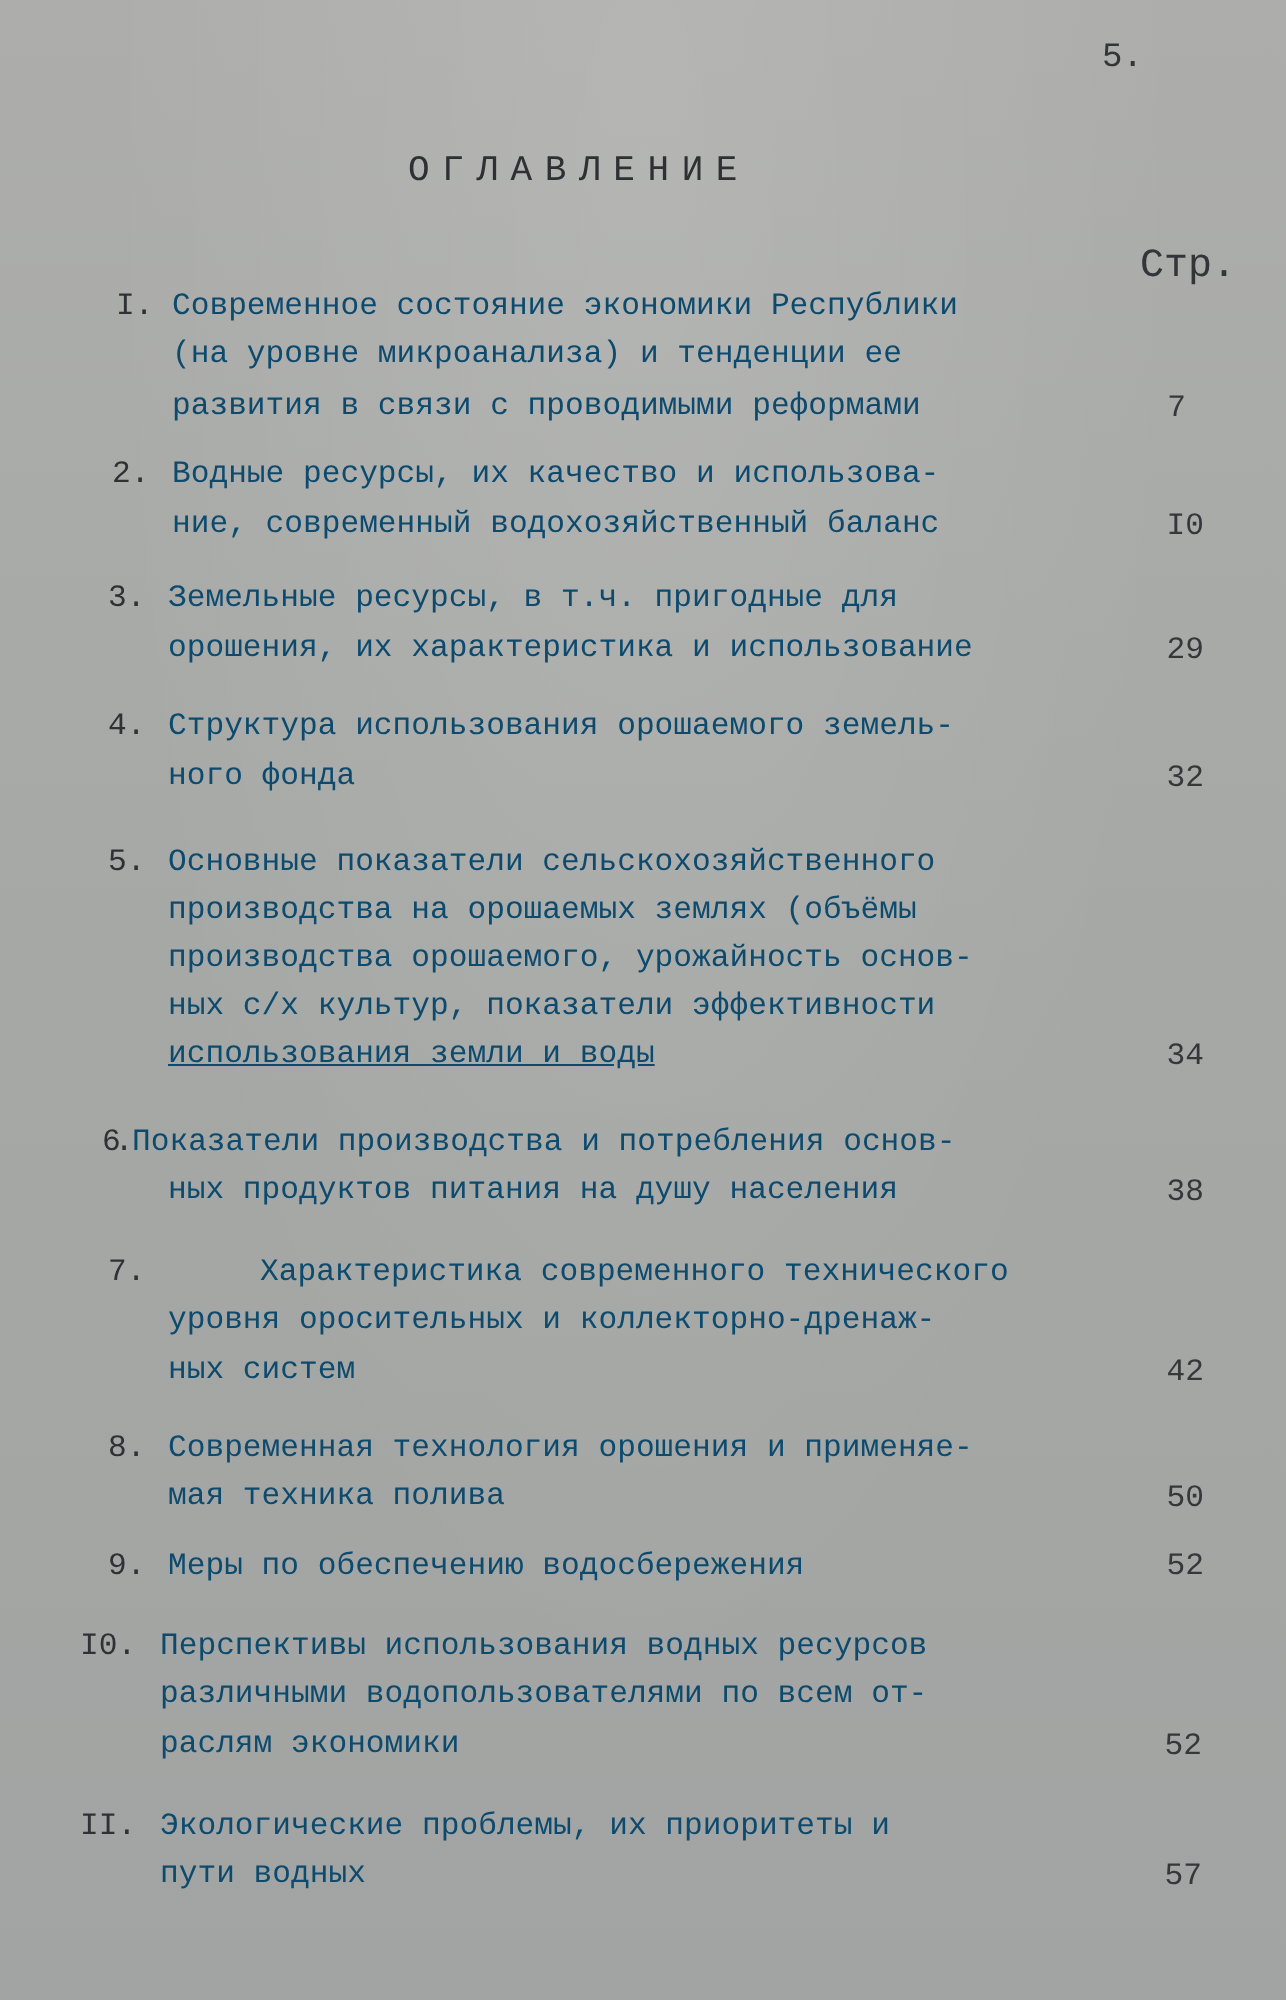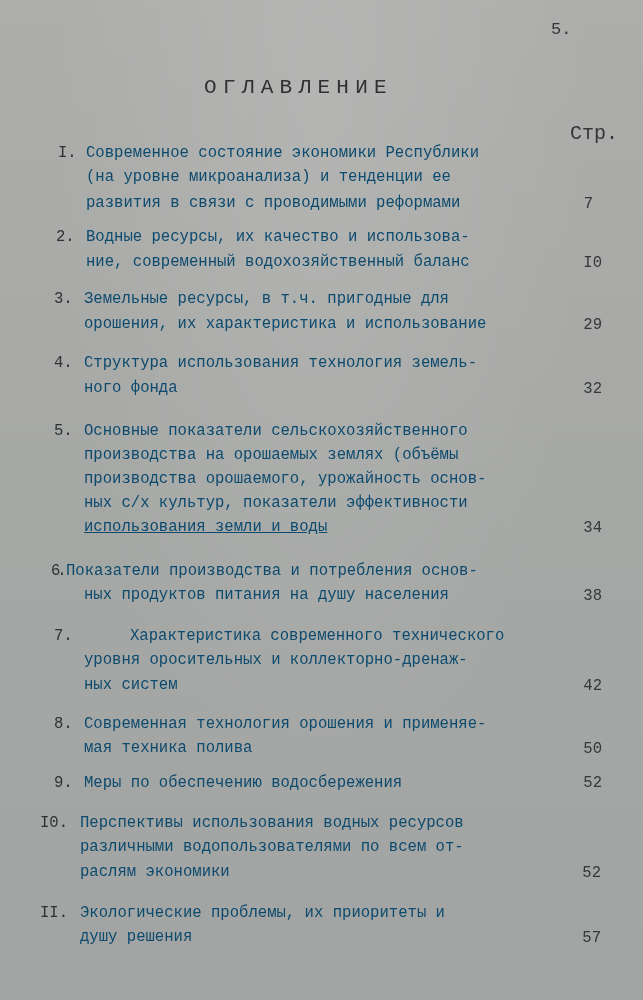--- a/index.html
+++ b/index.html
@@ -22,21 +22,21 @@
       position: absolute;
       top: 20px;
       left: 551px;
       font-size: 17px;
       color: #333538;
     }
     .doc-title {
       position: absolute;
       top: 76px;
       left: 204px;
-      font-size: 21px;
+      font-size: 18px;
       letter-spacing: 6.3px;
       color: #2e3033;
     }
     .page-col-header {
       position: absolute;
       top: 122px;
       left: 570px;
       font-size: 20px;
       color: #333538;
     }
@@ -102,21 +102,21 @@
 
     <div class="toc-entry" style="top:146px;">
       <span class="toc-num" style="left:54px;top:0;">3.</span>
       <span class="toc-line" style="left:84px;top:-3px;">Земельные ресурсы, в т.ч. пригодные для</span>
       <span class="toc-line" style="left:84px;top:22px;">орошения, их характеристика и использование</span>
       <span class="toc-page" style="top:26px;left:556px;">29</span>
     </div>
 
     <div class="toc-entry" style="top:210px;">
       <span class="toc-num" style="left:54px;top:0;">4.</span>
-      <span class="toc-line" style="left:84px;top:-3px;">Структура использования технология земель-</span>
+      <span class="toc-line" style="left:84px;top:-3px;">Структура использования орошаемого земель-</span>
       <span class="toc-line" style="left:84px;top:22px;">ного фонда</span>
       <span class="toc-page" style="top:26px;left:556px;">32</span>
     </div>
 
     <div class="toc-entry" style="top:278px;">
       <span class="toc-num" style="left:54px;top:0;">5.</span>
       <span class="toc-line" style="left:84px;top:-3px;">Основные показатели сельскохозяйственного</span>
       <span class="toc-line" style="left:84px;top:21px;">производства на орошаемых землях (объёмы</span>
       <span class="toc-line" style="left:84px;top:45px;">производства орошаемого, урожайность основ-</span>
       <span class="toc-line" style="left:84px;top:69px;">ных с/х культур, показатели эффективности</span>
@@ -156,18 +156,18 @@
       <span class="toc-num" style="left:40px;top:0;">I0.</span>
       <span class="toc-line" style="left:80px;top:-3px;">Перспективы использования водных ресурсов</span>
       <span class="toc-line" style="left:80px;top:21px;">различными водопользователями по всем от-</span>
       <span class="toc-line" style="left:80px;top:46px;">раслям экономики</span>
       <span class="toc-page" style="top:50px;left:555px;">52</span>
     </div>
 
     <div class="toc-entry" style="top:760px;">
       <span class="toc-num" style="left:40px;top:0;">II.</span>
       <span class="toc-line" style="left:80px;top:-3px;">Экологические проблемы, их приоритеты и</span>
-      <span class="toc-line" style="left:80px;top:21px;">душу решения</span>
+      <span class="toc-line" style="left:80px;top:21px;">пути водных</span>
       <span class="toc-page" style="top:25px;left:555px;">57</span>
     </div>
 
   </div>
 </div>
 
 </body></html>

